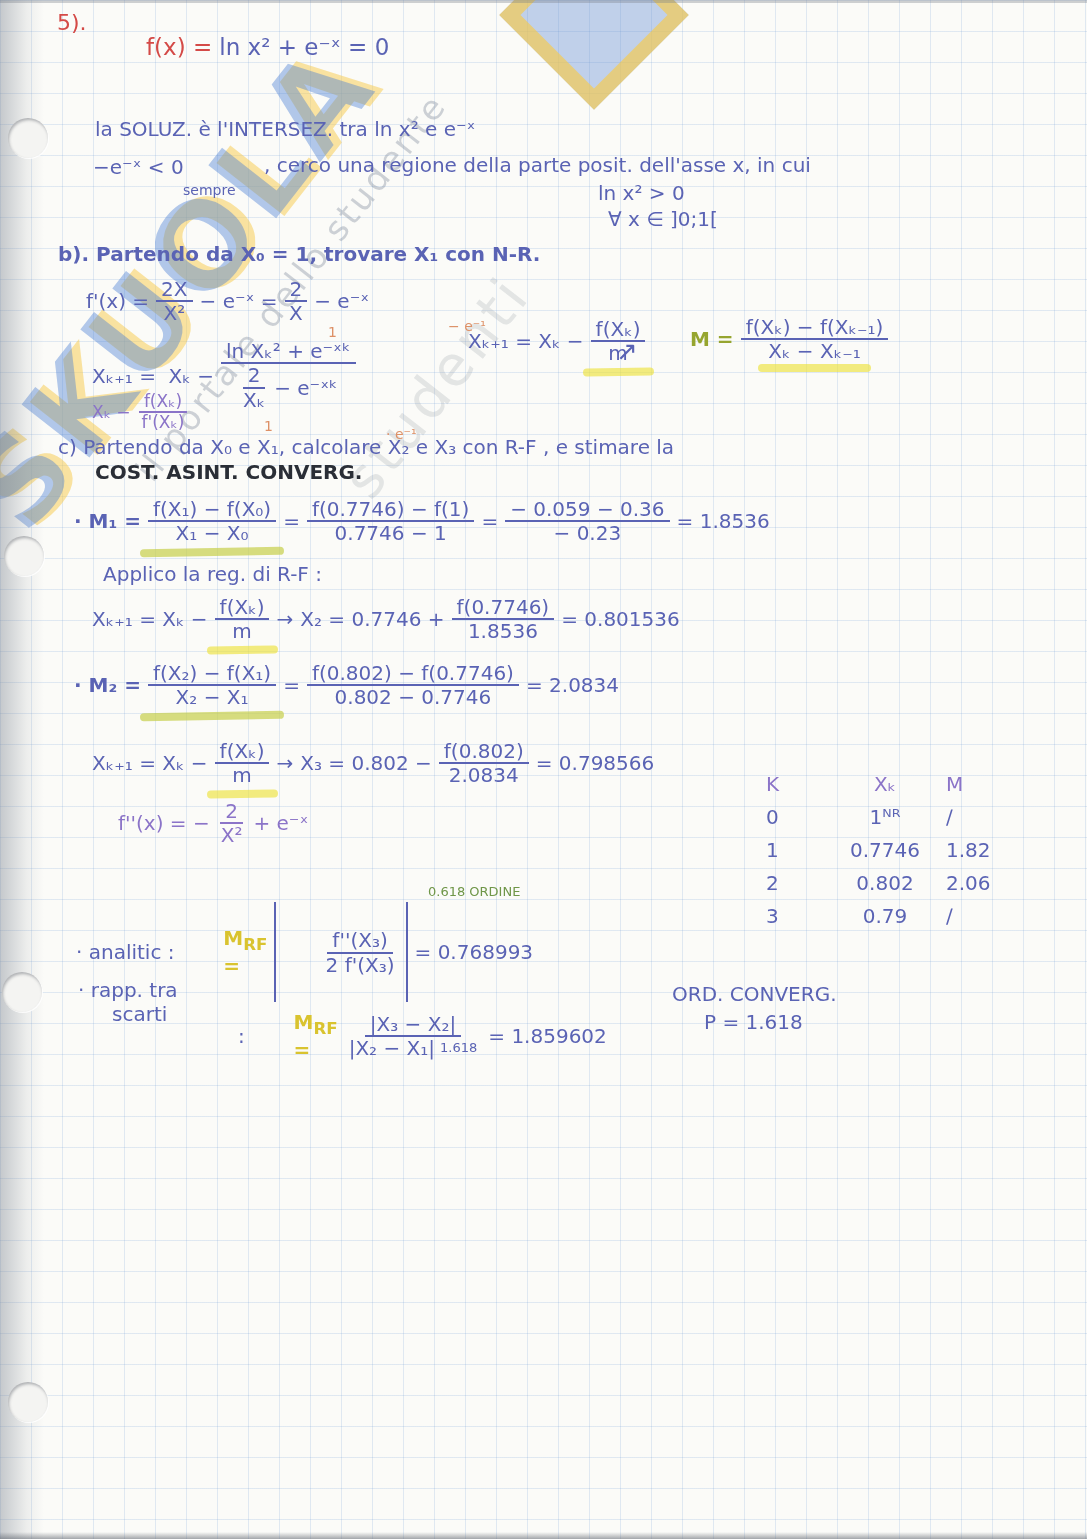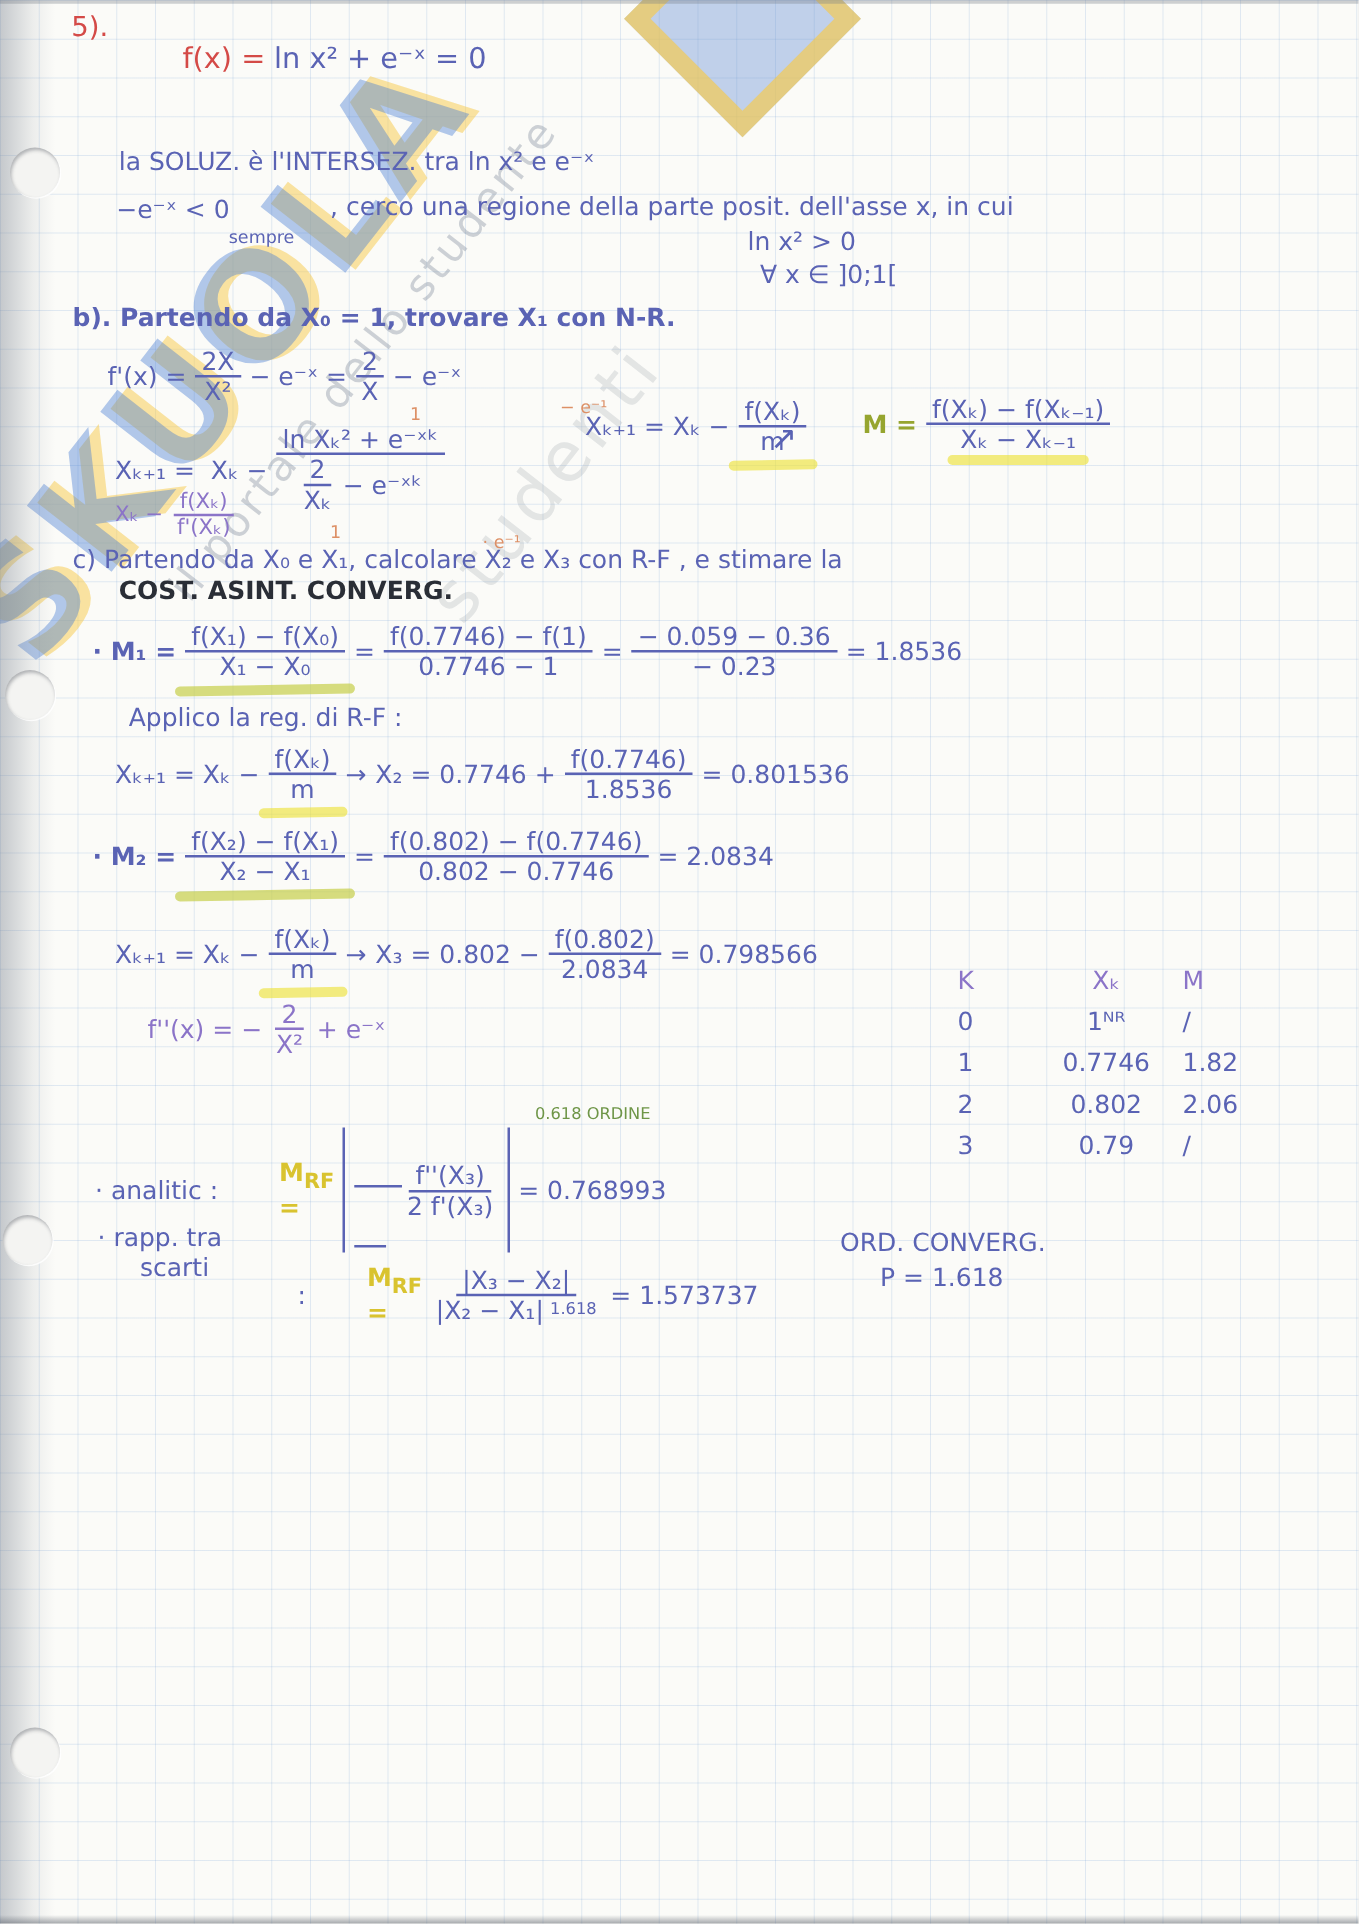--- a/index.html
+++ b/index.html
@@ -29,21 +29,21 @@
   .wm-tagline{font-size:34px;color:rgba(130,140,155,.38);letter-spacing:3px;margin-top:6px;margin-left:120px;}
   .wm2{position:absolute;left:330px;top:470px;transform:rotate(-52deg);transform-origin:left top;
     font-size:56px;color:rgba(140,148,160,.22);letter-spacing:4px;z-index:0;pointer-events:none;}
   .wm-diamond{position:absolute;left:527px;top:-52px;width:104px;height:104px;transform:rotate(45deg);
     background:rgba(96,140,210,.38);border:15px solid rgba(247,201,72,.65);z-index:0;}
   
   .line{position:absolute;display:flex;align-items:center;gap:7px;white-space:pre;font-size:20px;z-index:2;}
   .frac{display:inline-flex;flex-direction:column;align-items:center;line-height:1.12;position:relative;}
   .frac .num{border-bottom:2px solid currentColor;padding:0 5px;}
   .frac .den{padding:0 4px;display:inline-flex;align-items:center;gap:5px;}
-  .absbars{border-left:2px solid currentColor;border-right:2px solid currentColor;padding:2px 7px;text-decoration:underline;}
+  .absbars{border-left:2px solid currentColor;border-right:2px solid currentColor;padding:2px 7px;}
   .ink-red{color:#d44a47;}
   .ink-dark{color:#2a2e36;}
   .ink-purple{color:#8b74c8;}
   .ink-green{color:#96a52f;}
   .ink-olive{color:#6f9648;}
   .ink-yellow{color:#d9c32f;}
   .ink-orange{color:#dd9066;font-size:14px;}
   .bold{font-weight:bold;}
   .small{font-size:14px;}
   .mark-under::after{content:"";position:absolute;left:-8px;right:-8px;bottom:-11px;height:8px;
@@ -311,21 +311,21 @@
     <span class="ink-yellow bold">
       <span>M</span><sub>RF</sub>
       <span>=</span>
     </span>
     <span class="frac">
       <span class="num">|X₃ − X₂|</span>
       <span class="den">
         <span>|X₂ − X₁|</span><sup class="exp">1.618</sup>
       </span>
     </span>
-    <span>= 1.573737</span>
+    <span>= 1.859602</span>
   </div>
 
   <div class="line" style="left:672px;top:982px;">
     <span>ORD. CONVERG.</span>
   </div>
   <div class="line" style="left:704px;top:1010px;">
     <span>P = 1.618</span>
   </div>
 
 </div>

